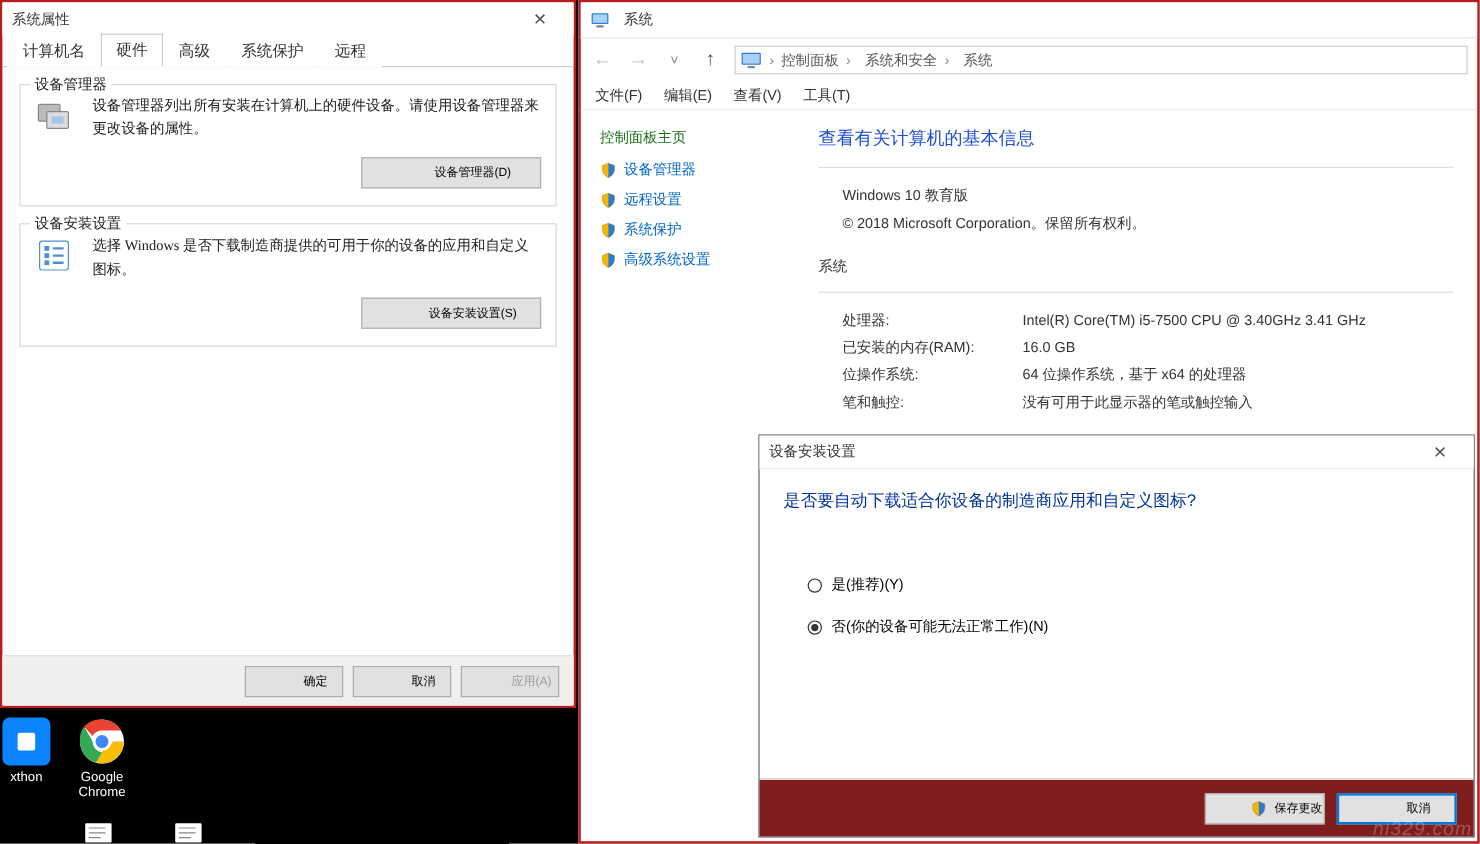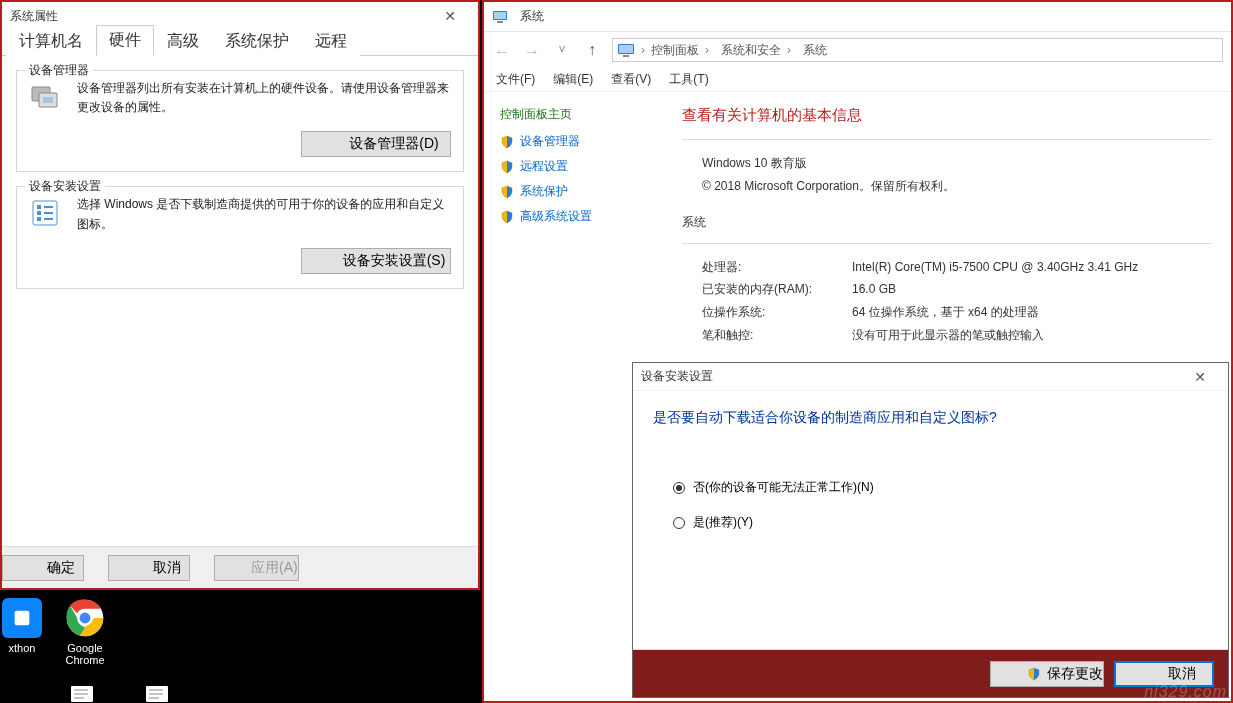--- a/index.html
+++ b/index.html
@@ -5,32 +5,32 @@
   * { box-sizing: border-box; font-family: "Microsoft YaHei", "Segoe UI", sans-serif; }
   body { margin: 0; width: 1233px; height: 703px; background: #000; position: relative; overflow: hidden; font-size: 12px; }
 
   .win { position: absolute; background: #fff; border: 2px solid #b91c1c; }
   .titlebar { height: 28px; background: #fff; display: flex; align-items: center; padding: 0 8px; font-size: 12px; color: #333; justify-content: space-between; }
   .titlebar .x { width: 40px; text-align: center; color: #555; cursor: default; font-size: 14px;}
 
   
   #sysprops { left: 0; top: 0; width: 480px; height: 590px; }
   #sysprops .tabs { display: flex; border-bottom: 1px solid #ccc; padding-left: 4px; height: 26px; align-items: flex-end; }
-  #sysprops .tab { padding: 4px 12px; font-size: 16px; color: #333; border: 1px solid transparent; border-bottom: none; position: relative; top:1px; background:#fff;}
+  #sysprops .tab { padding: 4px 12px; font-size: 13px; color: #333; border: 1px solid transparent; border-bottom: none; position: relative; top:1px; background:#fff;}
   #sysprops .tab.active { border-color: #ccc; background: #fff; border-bottom:1px solid #fff;margin-top:32px;}
 
   .group { border: 1px solid #d8d8d8; margin: 14px 14px 0 14px; padding: 8px 12px 14px 12px; position: relative; }
   .group > .legend { position: absolute; top: -9px; left: 8px; background: #fff; padding: 0 4px; font-size: 12px; color:#222; }
   .group .row { display: flex; gap: 16px; align-items: flex-start; }
-  .group .desc { font-size: 12px; color: #222; line-height: 1.6; }
+  .group .desc { font-size: 12px; color: #222; line-height: 1.6; font-family: Liberation Serif, serif; }
   .group .ico { width: 32px; height: 32px; flex: 0 0 32px; margin-top:2px; display:flex; align-items:center; justify-content:center; color:#666;}
   .group .btnrow { display: flex; justify-content: flex-end; margin-top: 14px; }
-  .btn { min-width: 150px; height: 26px; border: 1px solid #adadad; background: #e1e1e1; font-size: 14px; display:inline-flex; align-items:center; justify-content:center; gap:6px;padding-left:36px;}
-
-  #sysprops .bottom { position: absolute; bottom: 0; left: 0; right: 0; height: 42px; display: flex; align-items: center; gap: 24px; padding-right: 12px; background: #f0f0f0; border-top: 1px solid #ddd; margin-top: 24px; }
+  .btn { min-width: 150px; height: 26px; border: 1px solid #adadad; background: #e1e1e1; font-size: 10px; display:inline-flex; align-items:center; justify-content:center; gap:6px;padding-left:36px;}
+
+  #sysprops .bottom { position: absolute; bottom: 0; left: 0; right: 0; height: 42px; display: flex; justify-content: flex-end; align-items: center; gap: 8px; padding-right: 12px; background: #f0f0f0; border-top: 1px solid #ddd; margin-top: 24px; }
   #sysprops .bottom .btn { min-width: 82px; }
   .btn.disabled { color: #9a9a9a; }
 
   
   #systemwin { left: 482px; top: 0; right: 0; width: 751px; height: 703px; }
   #systemwin .titlebar { background:#fff; border-bottom:1px solid #e5e5e5; height:30px;}
   #systemwin .titlebar .icon { width:16px; height:16px; margin-right:6px;}
   #systemwin .nav { height: 36px; display:flex; align-items:center; padding:0 8px; gap:10px; color:#555; }
   #systemwin .nav .arrow { width:20px; text-align:center; color:#bbb; font-size:16px;}
   #systemwin .nav .addr { flex:1; border:1px solid #ccc; height:24px; display:flex; align-items:center; padding:0 4px; gap:6px; font-size:12px;}
@@ -40,21 +40,21 @@
 
   #systemwin .menu { height: 24px; display:flex; align-items:center; gap:18px; padding-left:12px; font-size:12px; color:#333; border-bottom:1px solid #eee;}
 
   #systemwin .body { display:flex; padding:14px 8px 0 8px; height: calc(100% - 90px); }
   #systemwin .side { width: 190px; padding-left:8px;}
   #systemwin .side .head { color:#1a6f1a; font-size:12px; margin-bottom:10px; }
   #systemwin .side .lnk { display:flex; align-items:center; gap:6px; color:#0066cc; font-size:12px; margin:8px 0; cursor:default;}
   .shield { width:14px; height:14px; flex:0 0 14px;}
 
   #systemwin .main { flex:1; padding-right:12px; }
-  #systemwin .main h2 { color:#b91c1c; font-weight:normal; font-size:15px; margin:0 0 14px 0; }
+  #systemwin .main h2 { color:#1d4ed8; font-weight:normal; font-size:15px; margin:0 0 14px 0; }
   #systemwin .sect-title { color:#333; font-size:12px; margin:6px 0; }
   #systemwin .indent { padding-left:20px; font-size:12px; color:#333; line-height:1.9;}
   #systemwin .kv { display:flex; }
   #systemwin .kv .k { width:150px; }
 
   hr.sep { border:none; border-top:1px solid #ddd; margin:12px 0; }
 
   
   #modal { left: 632px; top: 362px; width: 597px; height: 336px; border:1px solid #666; background:#fff; }
   #modal .titlebar { border-bottom:1px solid #eee;}
@@ -289,26 +289,26 @@
 </div>
 
 <div id="modal" class="win">
   <div class="titlebar">
     <span>设备安装设置</span>
     <span class="x">✕</span>
   </div>
   <div class="q">是否要自动下载适合你设备的制造商应用和自定义图标?</div>
   <div class="opts">
     <div class="opt">
+      <span class="radio"></span>
+      <span>是(推荐)(Y)</span>
+    </div>
+    <div class="opt">
       <span class="radio checked"></span>
       <span>否(你的设备可能无法正常工作)(N)</span>
-    </div>
-    <div class="opt">
-      <span class="radio"></span>
-      <span>是(推荐)(Y)</span>
     </div>
   </div>
   <div class="bot">
     <div class="btn">
       <span class="shield">
           <svg width="14" height="14" viewBox="0 0 14 14">
             <path d="M7 1l5 2v3c0 3-2 5.5-5 7-3-1.5-5-4-5-7V3l5-2z" fill="#f7b500" stroke="#c58b00" stroke-width="0.5"></path>
             <path d="M7 1l5 2v3c0 3-2 5.5-5 7V1z" fill="#2b7cd3"></path>
           </svg>
         </span>

